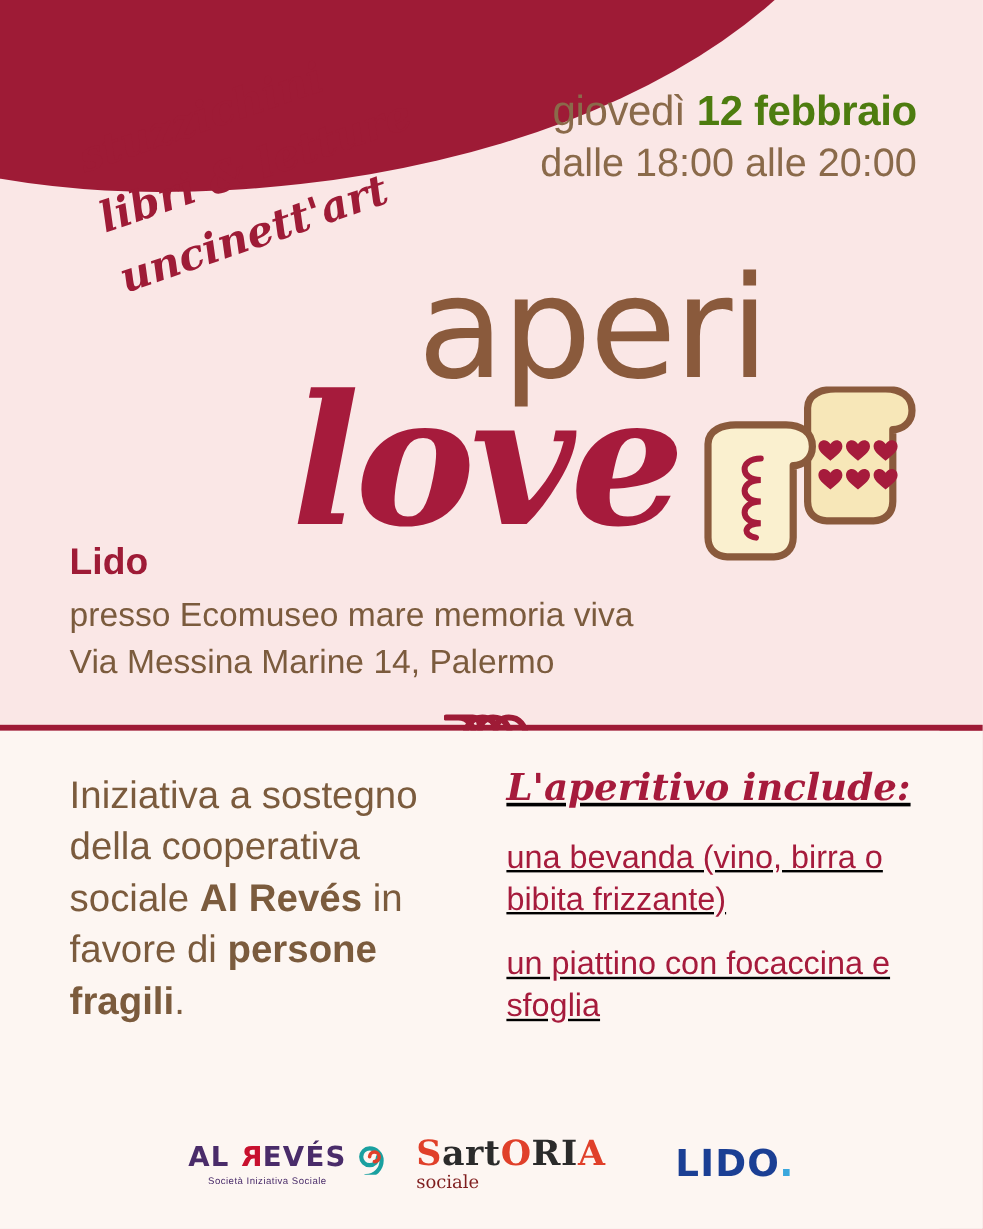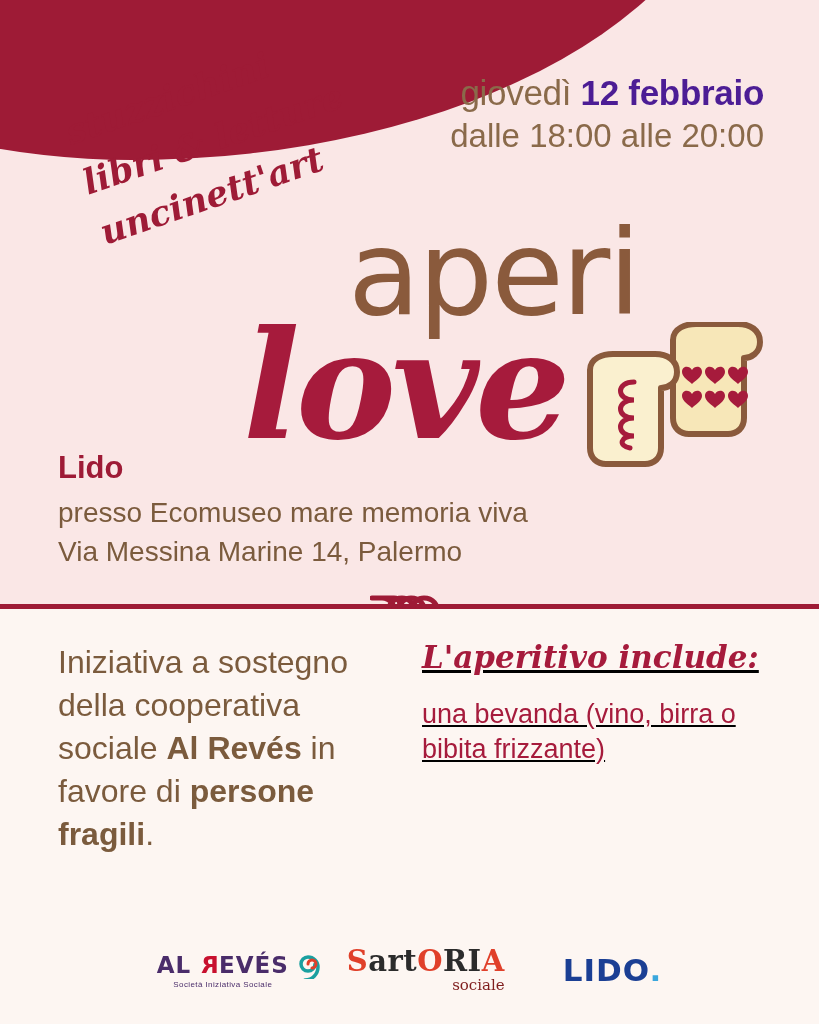--- a/index.html
+++ b/index.html
@@ -67,21 +67,21 @@
     color: #8a6a4a;
     line-height: 1.18;
   }
   .date-line1 {
     font-size: 35px;
     letter-spacing: -0.3px;
     white-space: nowrap;
   }
   .date-line1 .bold {
     font-weight: bold;
-    color: #4c1d95;
+    color: #4d7c0f;
   }
   .date-line2 {
     font-size: 33px;
     margin-top: 4px;
     white-space: nowrap;
   }
 
   
   .script-stack {
     position: absolute;
@@ -230,21 +230,21 @@
     font-size: 8px;
     color: #4a2c6a;
     letter-spacing: 0.4px;
     margin-top: 2px;
   }
   .swirl {
     position: absolute;
     right: -34px;
     top: -3px;
   }
-  .logo-sartoria { text-align: right; line-height: 1; }
+  .logo-sartoria { text-align: left; line-height: 1; }
   .logo-sartoria .st-main {
     font-size: 29px;
     font-family: "DejaVu Serif", serif;
     font-weight: bold;
     color: #2b2b2b;
     letter-spacing: 0.5px;
   }
   .logo-sartoria .st-main .c1 { color: #e0402a; }
   .logo-sartoria .st-main .c2 { color: #2b2b2b; }
   .logo-sartoria .st-main .c3 { color: #e0402a; }
@@ -326,20 +326,21 @@
 
   <div class="bottom">
 
     <div class="col-left">
       <span>Iniziativa a sostegno della cooperativa sociale </span><span class="b">Al Revés</span><span> in favore di </span><span class="b">persone fragili</span><span>.</span>
     </div>
 
     <div class="col-right">
       <div class="includes-head">L'aperitivo include:</div>
       <div class="includes-item">una bevanda (vino, birra o bibita frizzante)</div>
+      <div class="includes-item">un piattino con focaccina e sfoglia</div>
     </div>
   </div>
 
   <div class="logos">
 
     <div class="logo-alreves">
       <div class="lr-main"><span>AL </span><span class="flip">R</span><span>EVÉS</span></div>
       <div class="lr-sub">Società Iniziativa Sociale</div>
       <span class="swirl">
         <svg width="30" height="30" viewBox="0 0 30 30">

